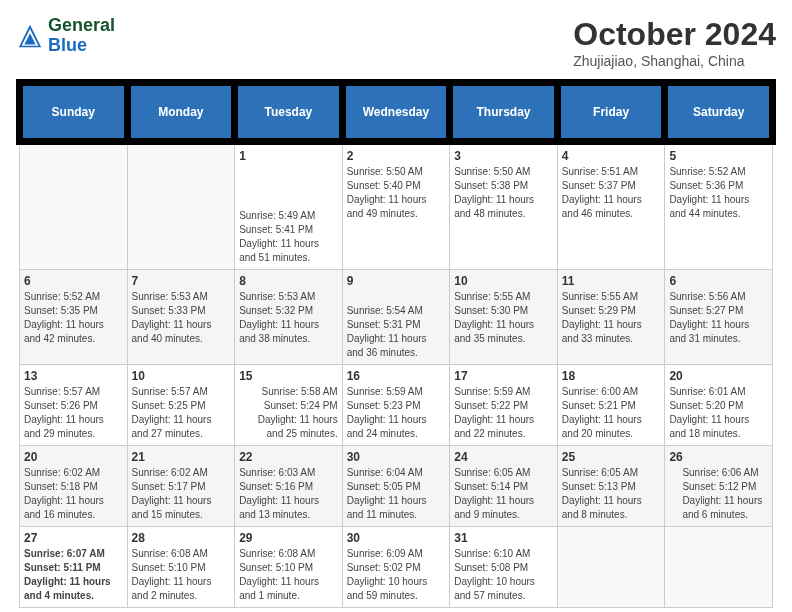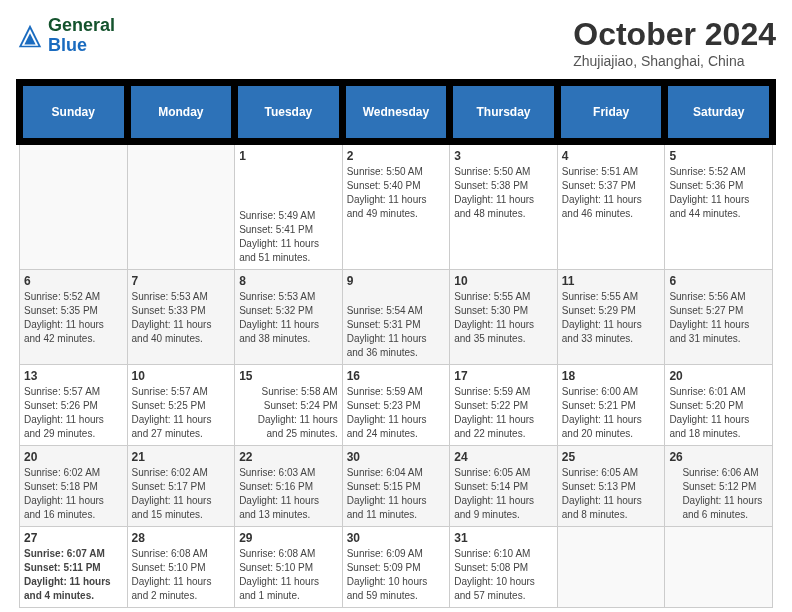--- a/index.html
+++ b/index.html
@@ -255,21 +255,21 @@
         </td>
         <td>
           <div class="day-number">22</div>
           <div class="day-info" style="white-space: pre-line;">Sunrise: 6:03 AM
 Sunset: 5:16 PM
 Daylight: 11 hours and 13 minutes.</div>
         </td>
         <td>
           <div class="day-number">30</div>
           <div class="day-info" style="white-space: pre-line;">Sunrise: 6:04 AM
-Sunset: 5:15 PM
+Sunset: 5:05 PM
 Daylight: 11 hours and 11 minutes.</div>
         </td>
         <td>
           <div class="day-number">24</div>
           <div class="day-info" style="white-space: pre-line;">Sunrise: 6:05 AM
 Sunset: 5:14 PM
 Daylight: 11 hours and 9 minutes.</div>
         </td>
         <td>
           <div class="day-number">25</div>
@@ -299,21 +299,21 @@
         </td>
         <td>
           <div class="day-number">29</div>
           <div class="day-info" style="white-space: pre-line;">Sunrise: 6:08 AM
 Sunset: 5:10 PM
 Daylight: 11 hours and 1 minute.</div>
         </td>
         <td>
           <div class="day-number">30</div>
           <div class="day-info" style="white-space: pre-line;">Sunrise: 6:09 AM
-Sunset: 5:09 PM
+Sunset: 5:02 PM
 Daylight: 10 hours and 59 minutes.</div>
         </td>
         <td>
           <div class="day-number">31</div>
           <div class="day-info" style="white-space: pre-line;">Sunrise: 6:10 AM
 Sunset: 5:08 PM
 Daylight: 10 hours and 57 minutes.</div>
         </td>
         <td class="empty"></td>
         <td class="empty"></td>

